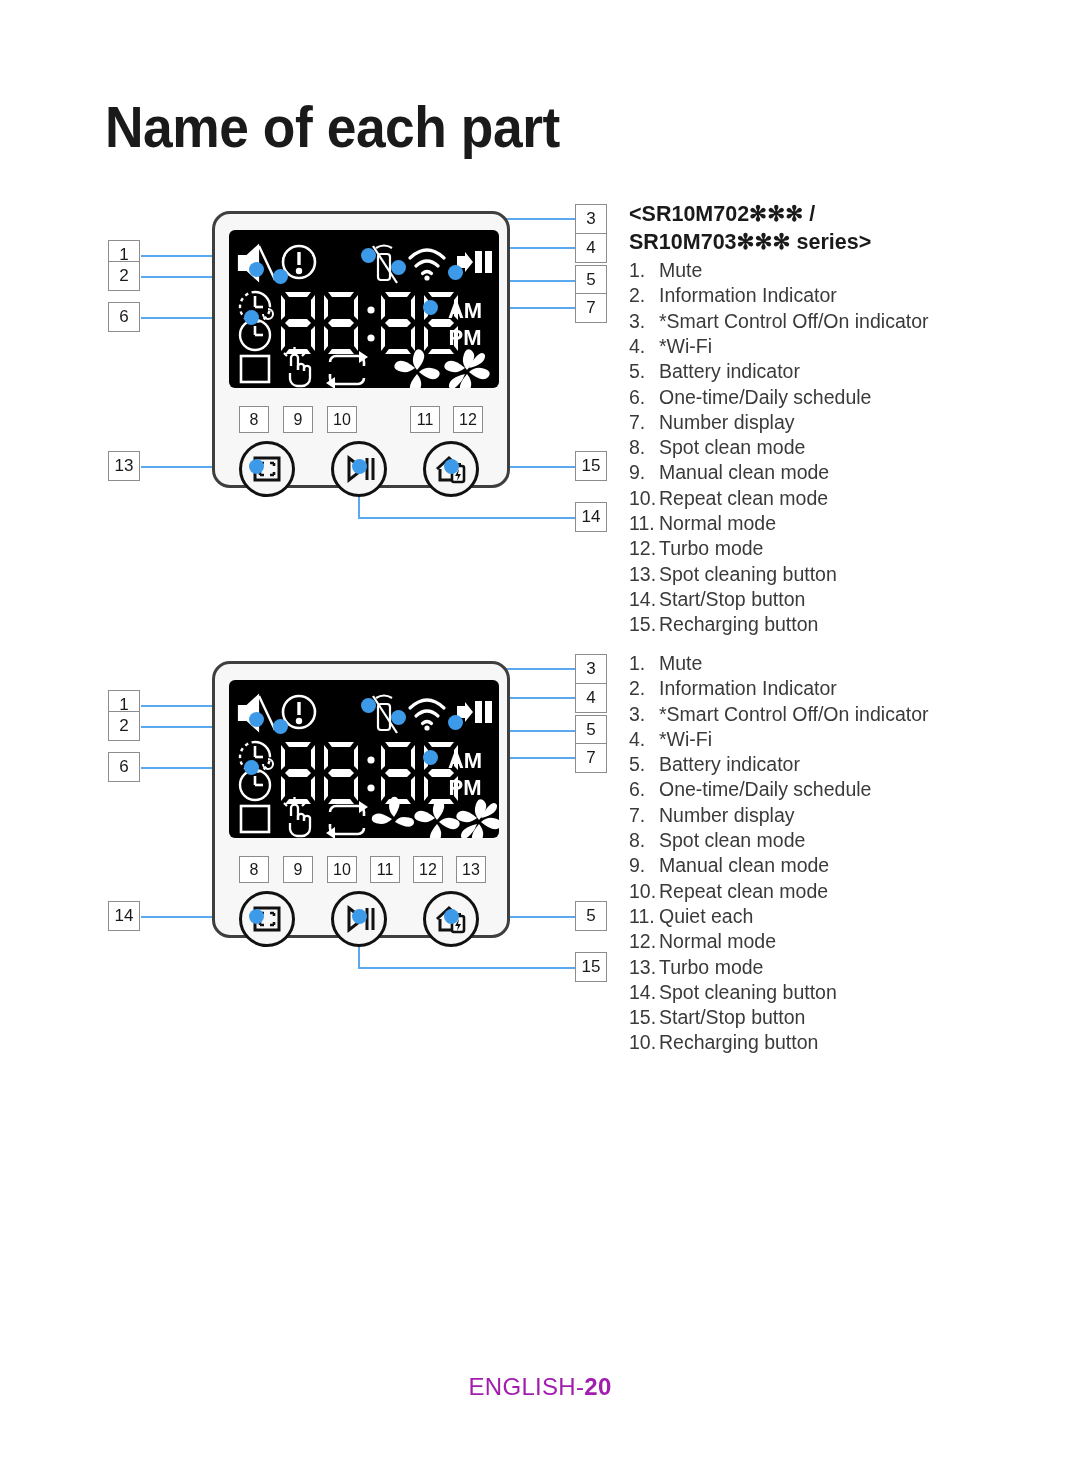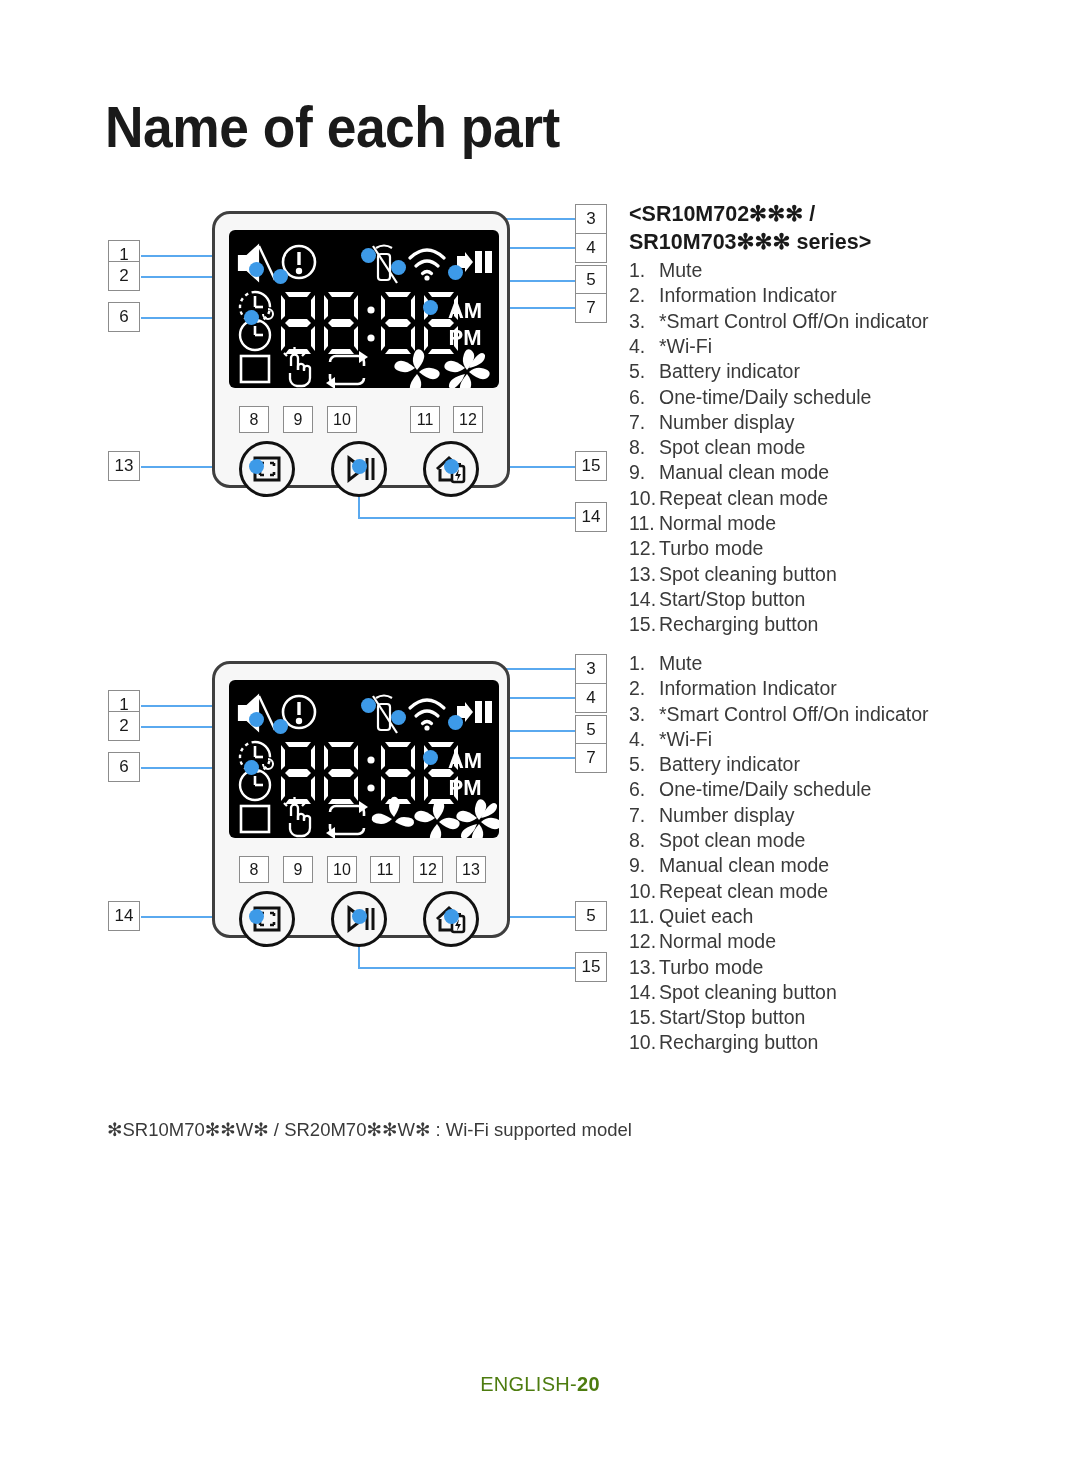--- a/index.html
+++ b/index.html
@@ -65,22 +65,22 @@
     top: 1119px;
     font-size: 18.5px;
     color: #3a3a3a;
     white-space: nowrap;
   }
   .footer {
     position: absolute;
     left: 0; right: 0;
     top: 1373px;
     text-align: center;
-    font-size: 20px;
-    color: #4d7c0f;
+    font-size: 24px;
+    color: #a21caf;
     letter-spacing: 0.3px;
   }
   .footer .pg { font-weight: bold; }
 
   
   .cbox {
     position: absolute;
     width: 32px;
     height: 30px;
     border: 1.6px solid #8c8c8c;
@@ -677,18 +677,17 @@
           <span class="num">15.</span>
           <span class="lbl">Start/Stop button</span>
         </li>
       <li>
           <span class="num">10.</span>
           <span class="lbl">Recharging button</span>
         </li>
     </ol>
   </div>
 
-  <div class="footnote">✻SR10M70✻✻W✻ / SR20M70✻✻W✻ : Wi-Fi supported model</div>
   <div class="footer">
     <span>ENGLISH-</span><span class="pg">20</span>
   </div>
 
 </div>
 
 </body></html>

